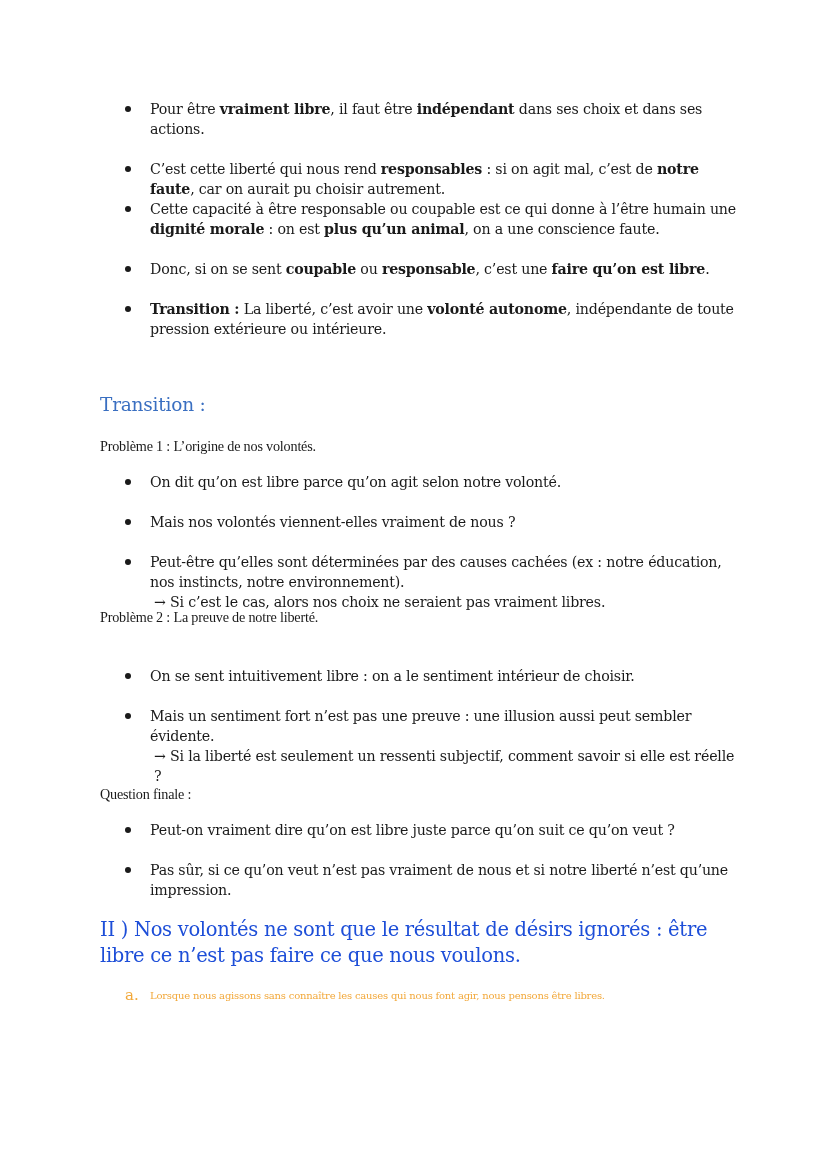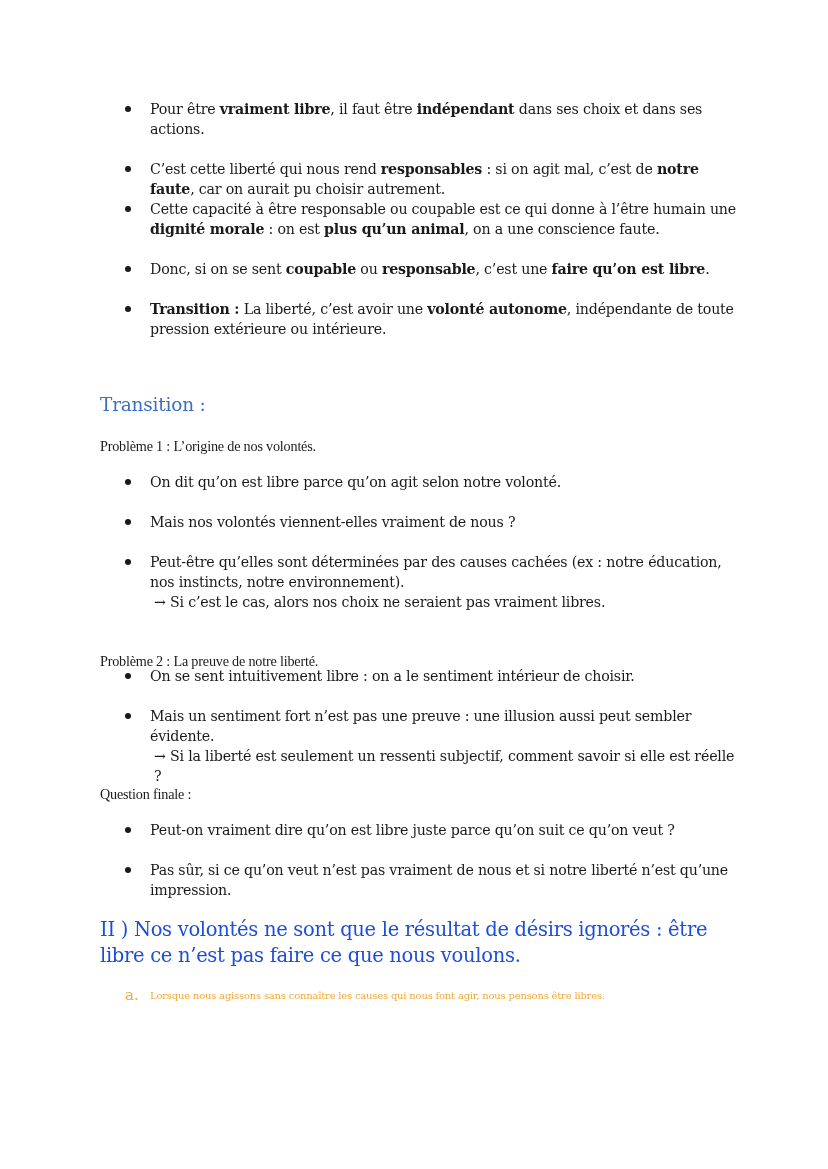--- a/index.html
+++ b/index.html
@@ -43,21 +43,21 @@
 
   <div class="bullet" style="top:473px"></div>
   <div class="li" style="top:472px">On dit qu’on est libre parce qu’on agit selon notre volonté.</div>
 
   <div class="bullet" style="top:513px"></div>
   <div class="li" style="top:512px">Mais nos volontés viennent-elles vraiment de nous ?</div>
 
   <div class="bullet" style="top:553px"></div>
   <div class="li" style="top:552px"><span>Peut-être qu’elles sont déterminées par des causes cachées (ex : notre éducation, nos instincts, notre environnement).</span><span class="arrowline">→ Si c’est le cas, alors nos choix ne seraient pas vraiment libres.</span></div>
 
-  <div class="para" style="top:651px">Problème 2 : La preuve de notre liberté.</div>
+  <div class="para" style="top:607px">Problème 2 : La preuve de notre liberté.</div>
 
   <div class="bullet" style="top:667px"></div>
   <div class="li" style="top:666px">On se sent intuitivement libre : on a le sentiment intérieur de choisir.</div>
 
   <div class="bullet" style="top:707px"></div>
   <div class="li" style="top:706px"><span>Mais un sentiment fort n’est pas une preuve : une illusion aussi peut sembler évidente.</span><span class="arrowline">→ Si la liberté est seulement un ressenti subjectif, comment savoir si elle est réelle ?</span></div>
 
   <div class="para" style="top:784px">Question finale :</div>
 
   <div class="bullet" style="top:821px"></div>

